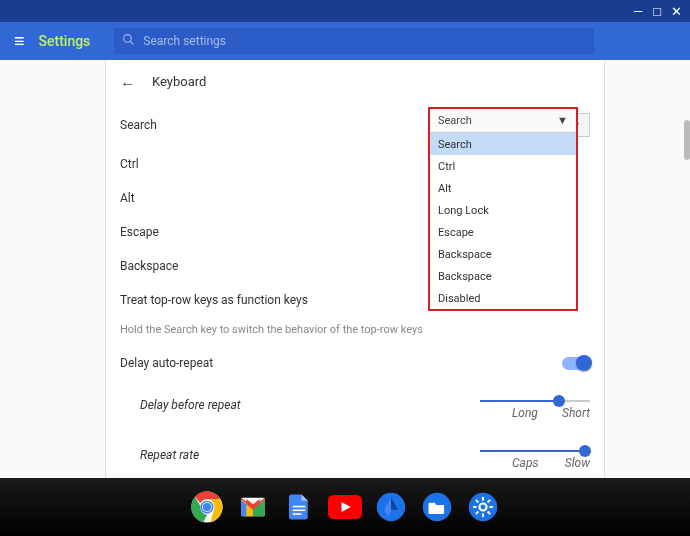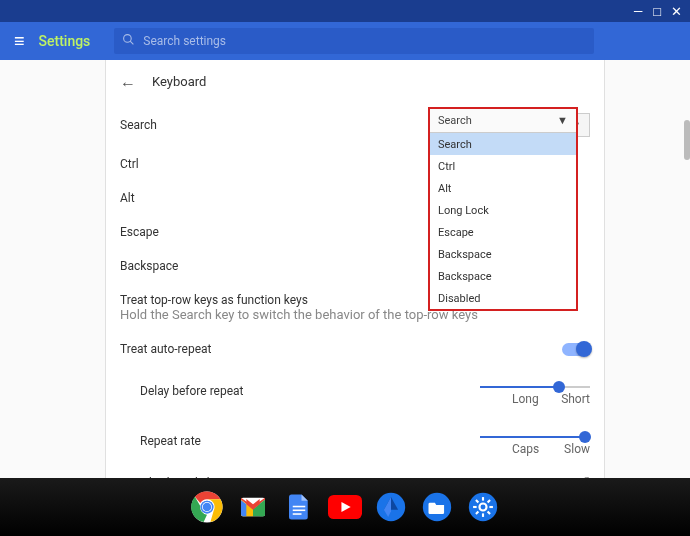--- a/index.html
+++ b/index.html
@@ -23,22 +23,22 @@
 .content-wrap { width: 500px; margin-left: 105px; background: #fff; height: 100%; overflow-y: hidden; border-left: 1px solid #e0e0e0; border-right: 1px solid #e0e0e0; position: relative; }
 .scroll-ind { position: absolute; top: 60px; right: 0; width: 6px; height: 40px; background: #bbb; border-radius: 3px; }
 
 
 .page-head { display: flex; align-items: center; gap: 16px; padding: 12px 14px; }
 .back-arrow { font-size: 16px; color: #555; cursor: pointer; }
 .page-title { font-size: 13px; color: #333; }
 
 
 .row { display: flex; justify-content: space-between; align-items: center; padding: 10px 14px; font-size: 12px; color: #333; min-height: 34px; }
-.row.sub { padding-left: 34px; }
-.row .sub-label { font-size: 13px; color: #888; margin-top: 0; }
+.row.sub { padding-left: 34px; font-style: italic; }
+.row .sub-label { font-size: 11px; color: #888; margin-top: 16px; }
 .row .left { flex: 1; }
 .row .right { display: flex; align-items: center; }
 
 
 .dropdown { width: 140px; height: 24px; border: 1px solid #ccc; background: #f5f5f5; display: flex; align-items: center; justify-content: space-between; padding: 0 8px; font-size: 11px; color: #444; cursor: pointer; }
 .dropdown .caret { font-size: 9px; color: #666; }
 
 
 .dd-box { position: absolute; top: 107px; left: 428px; width: 150px; border: 2px solid #d42020; background: #fff; z-index: 50; }
 .dd-selected { height: 24px; border-bottom: 1px solid #ccc; background: #fafafa; display: flex; align-items: center; justify-content: space-between; padding: 0 8px; font-size: 11px; color: #444; }
@@ -120,21 +120,21 @@
     </div>
 
     <div class="row">
       <div class="left">
         <div>Treat top-row keys as function keys</div>
         <div class="sub-label">Hold the Search key to switch the behavior of the top-row keys</div>
       </div>
     </div>
 
     <div class="row">
-      <div class="left">Treat auto-repeat</div>
+      <div class="left">Delay auto-repeat</div>
       <div class="right">
           <div class="toggle"></div>
         </div>
     </div>
 
     <div class="row sub">
       <div class="left">Delay before repeat</div>
       <div class="right">
         <div class="slider-wrap">
           <div class="slider-track">

